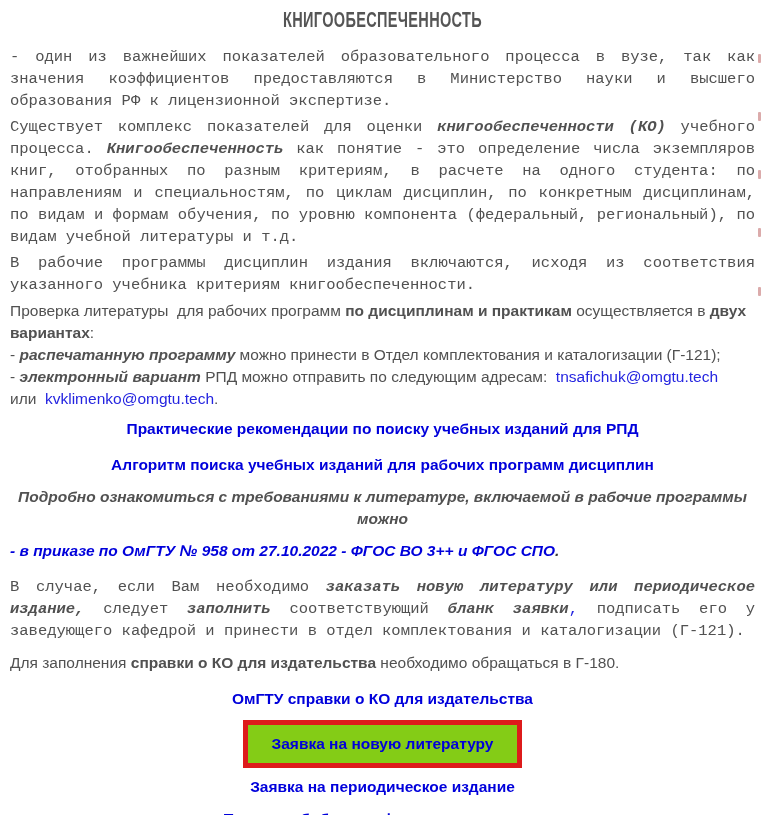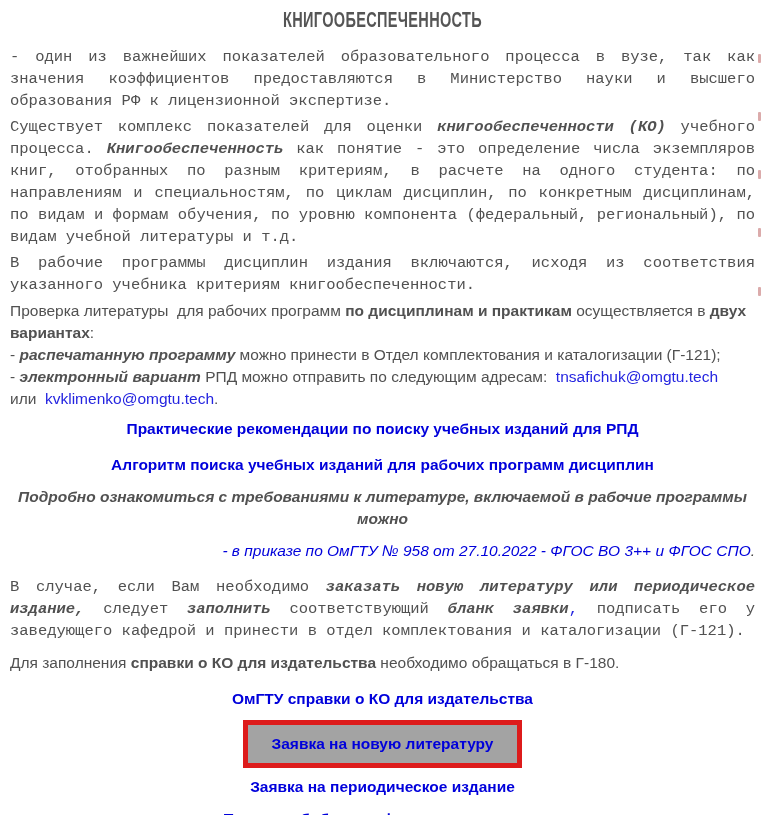--- a/index.html
+++ b/index.html
@@ -32,29 +32,29 @@
   .mt12{margin-top:4px;}
   .mt10{margin-top:10px;}
   .mt8{margin-top:8px;}
   b,.b{font-weight:bold;}
   .bi{font-weight:bold;font-style:italic;}
   a{cursor:pointer;text-decoration:none;}
   a.link{color:var(--link-blue);font-weight:bold;}
   a.email{color:var(--email-blue);}
   .center-link{display:block;text-align:center;font-weight:bold;color:var(--link-blue);}
   .note{ text-align:center;font-weight:bold;font-style:italic;color:var(--body-text);}
-  .order-line{text-align:right;font-weight:normal;font-style:italic;color:var(--link-blue);}
+  .order-line{text-align:left;font-weight:bold;font-style:italic;color:var(--link-blue);}
   .order-line .dark-period{color:#3a3a3a;}
   .blue-comma{color:var(--email-blue);}
   .boxwrap{text-align:center;}
   .redbox{
     display:inline-block;
     border:5px solid var(--box-red);
     padding:8px 24px;
-    background:#a3a3a3;
+    background:#84cc16;
   }
   .edge-mark{
     position:absolute;right:5px;width:3px;height:9px;
     background:var(--mark-pink);border-radius:1px;
   }
 </style>
 </head>
 <body>
 
 <div class="content">

